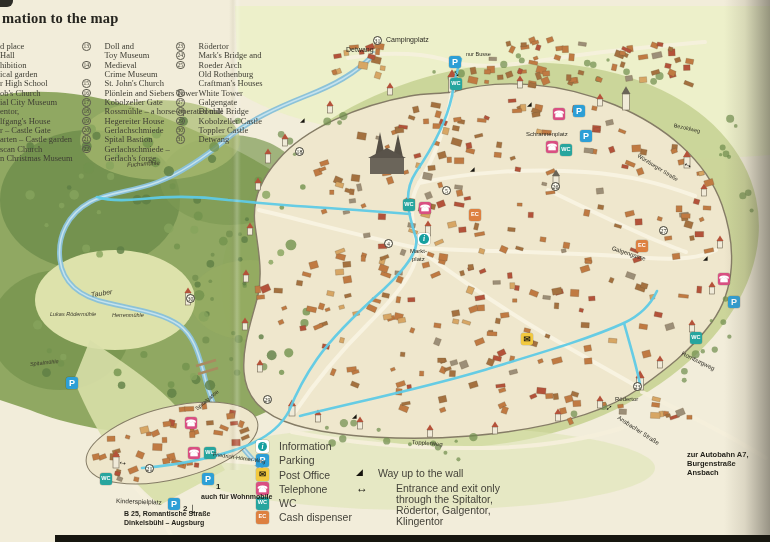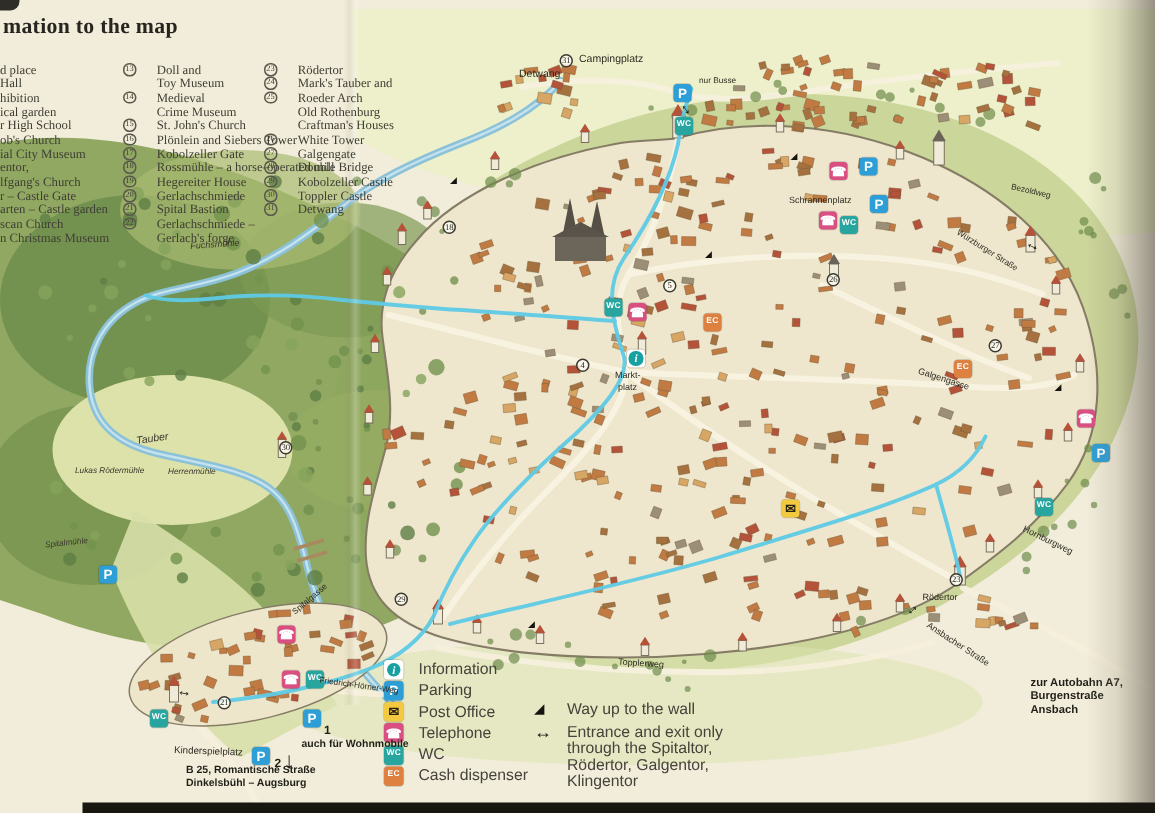--- a/index.html
+++ b/index.html
@@ -31,21 +31,21 @@
         font-family:"Liberation Serif",serif;font-style:italic;font-weight:700;font-size:7.5px;
         display:flex;align-items:center;justify-content:center;}
   
   .key{position:absolute;left:256px;top:440px;display:flex;flex-direction:column;gap:1.6px;}
   .key-row{display:flex;align-items:center;gap:10px;color:#45433a;font-size:10.5px;height:12.6px;}
   .key .tile{width:13px;height:13px;flex:0 0 auto;}
   .key-notes{position:absolute;left:356px;top:467px;color:#45433a;font-size:10.5px;}
   .note-row{display:flex;align-items:flex-start;gap:8px;}
   .note-icon{color:#15130d;font-size:9px;line-height:11px;flex:0 0 14px;}
   .note-icon.arrow{font-size:12px;font-weight:700;}
-  .note-lines{line-height:11px;}
+  .note-lines{line-height:11px;margin-left:18px;}
   
   .mnum{position:absolute;width:9px;height:9px;border:.9px solid #3c3a30;border-radius:50%;
         background:rgba(252,250,240,.88);font-family:"Liberation Serif",serif;font-size:5.8px;
         color:#2c2a22;display:flex;align-items:center;justify-content:center;box-sizing:border-box;}
   .mlabel{position:absolute;color:#2d2b23;font-size:6.5px;white-space:nowrap;transform-origin:0 50%;}
   .mlabel.i{font-style:italic;color:#3a382c;}
   .mlabel.b{font-weight:700;color:#201f18;}
   .mlabel.wedge{color:#15130d;}
   .mlabel.arrow{color:#15130d;}
   
@@ -813,21 +813,21 @@
   <div class="leg leg-left">
 
   <div class="leg-line">d place</div>
       <div class="leg-line">Hall</div>
       <div class="leg-line">hibition</div>
       <div class="leg-line">ical garden</div>
       <div class="leg-line">r High School</div>
       <div class="leg-line">ob's Church</div>
       <div class="leg-line">ial City Museum</div>
       <div class="leg-line">entor,</div>
-      <div class="leg-line">lfgang's Church</div>
+      <div class="leg-line">lfgang's House</div>
       <div class="leg-line">r – Castle Gate</div>
       <div class="leg-line">arten – Castle garden</div>
       <div class="leg-line">scan Church</div>
       <div class="leg-line">n Christmas Museum</div>
     </div>
 
   <div class="leg leg-mid">
 
   <div class="leg-row">
         <span class="leg-num">13</span>
@@ -884,21 +884,21 @@
     </div>
 
   <div class="leg leg-right">
 
   <div class="leg-row">
         <span class="leg-num">23</span>
         <span class="leg-text">Rödertor</span>
       </div>
       <div class="leg-row">
         <span class="leg-num">24</span>
-        <span class="leg-text">Mark's Tauber and</span>
+        <span class="leg-text">Mark's Bridge and</span>
       </div>
       <div class="leg-row">
         <span class="leg-num">25</span>
         <span class="leg-text">Roeder Arch</span>
       </div>
       <div class="leg-row">
         <span class="leg-num"></span>
         <span class="leg-text">Old Rothenburg</span>
       </div>
       <div class="leg-row">

